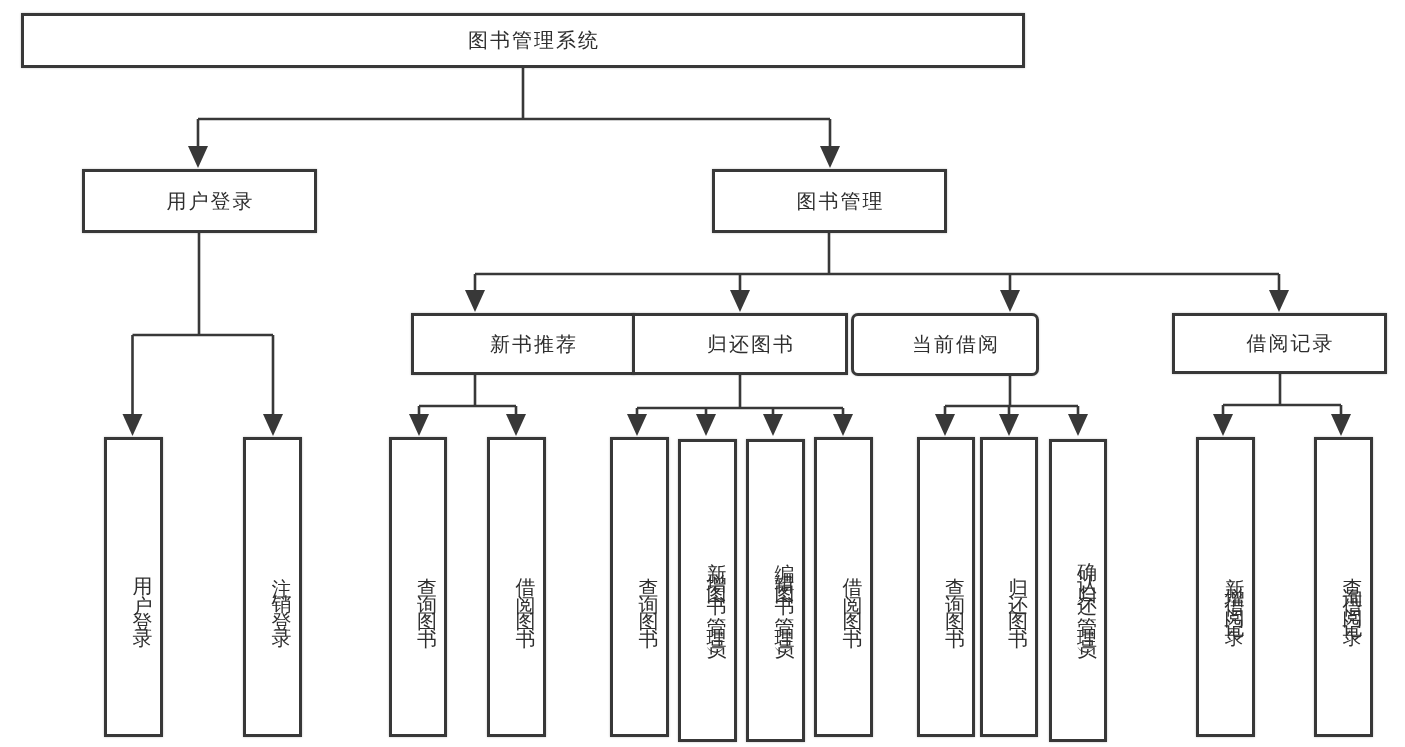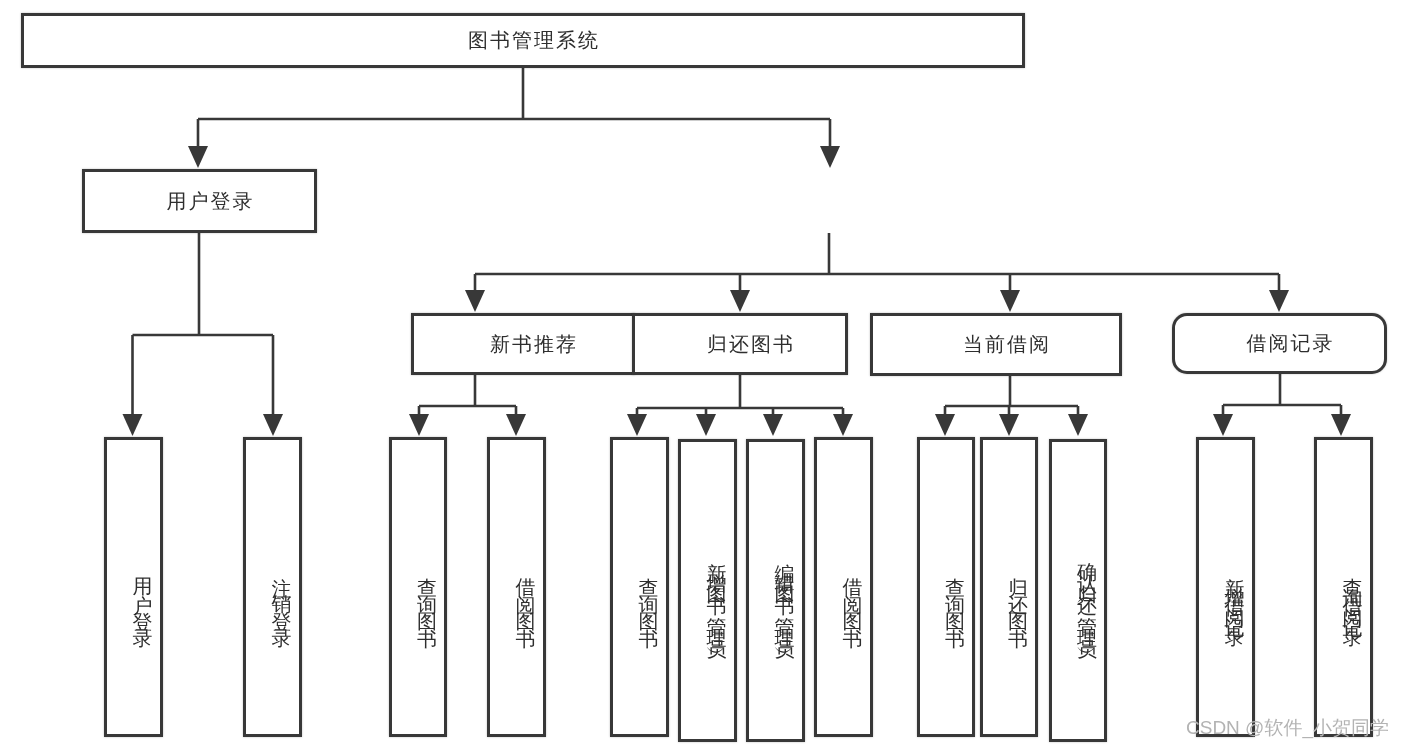--- a/index.html
+++ b/index.html
@@ -74,31 +74,34 @@
       <polygon points="1331,414 1351,414 1341,436"></polygon>
     </svg>
 
   <div class="box" style="left:21px;top:13px;width:1004px;height:55px;">
     <span class="h-label">图书管理系统</span>
   </div>
 
   <div class="box" style="left:82px;top:169px;width:235px;height:64px;">
     <span class="h-label">用户登录</span>
   </div>
+  <div class="box" style="left:712px;top:169px;width:235px;height:64px;">
+    <span class="h-label">图书管理</span>
+  </div>
 
   <div class="box" style="left:363px;top:313px;width:224px;height:62px;margin-left:48px;">
     <span class="h-label">新书推荐</span>
   </div>
   <div class="box" style="left:632px;top:313px;width:216px;height:62px;">
     <span class="h-label">归还图书</span>
   </div>
-  <div class="box" style="left:870px;top:313px;width:252px;height:63px;">
+  <div class="box" style="left:851px;top:313px;width:188px;height:63px;border-radius:7px;">
     <span class="h-label">当前借阅</span>
   </div>
-  <div class="box" style="left:1172px;top:313px;width:215px;height:61px;border-radius:15px;">
+  <div class="box" style="left:1172px;top:313px;width:215px;height:61px;">
     <span class="h-label">借阅记录</span>
   </div>
 
   <div class="box" style="left:104px;top:437px;width:59px;height:300px;">
     <span class="v-label ls17">用户登录</span>
   </div>
   <div class="box" style="left:243px;top:437px;width:59px;height:300px;">
     <span class="v-label ls17">注销登录</span>
   </div>
 
@@ -132,14 +135,13 @@
     <span class="v-label ls11">确认归还（管理员）</span>
   </div>
 
   <div class="box" style="left:1196px;top:437px;width:59px;height:300px;">
     <span class="v-label ls10">新增借阅记录</span>
   </div>
   <div class="box" style="left:1314px;top:437px;width:59px;height:300px;">
     <span class="v-label ls10">查询借阅记录</span>
   </div>
 
-  <div id="watermark">CSDN @软件_小贺同学</div>
 </div>
 
 </body></html>

